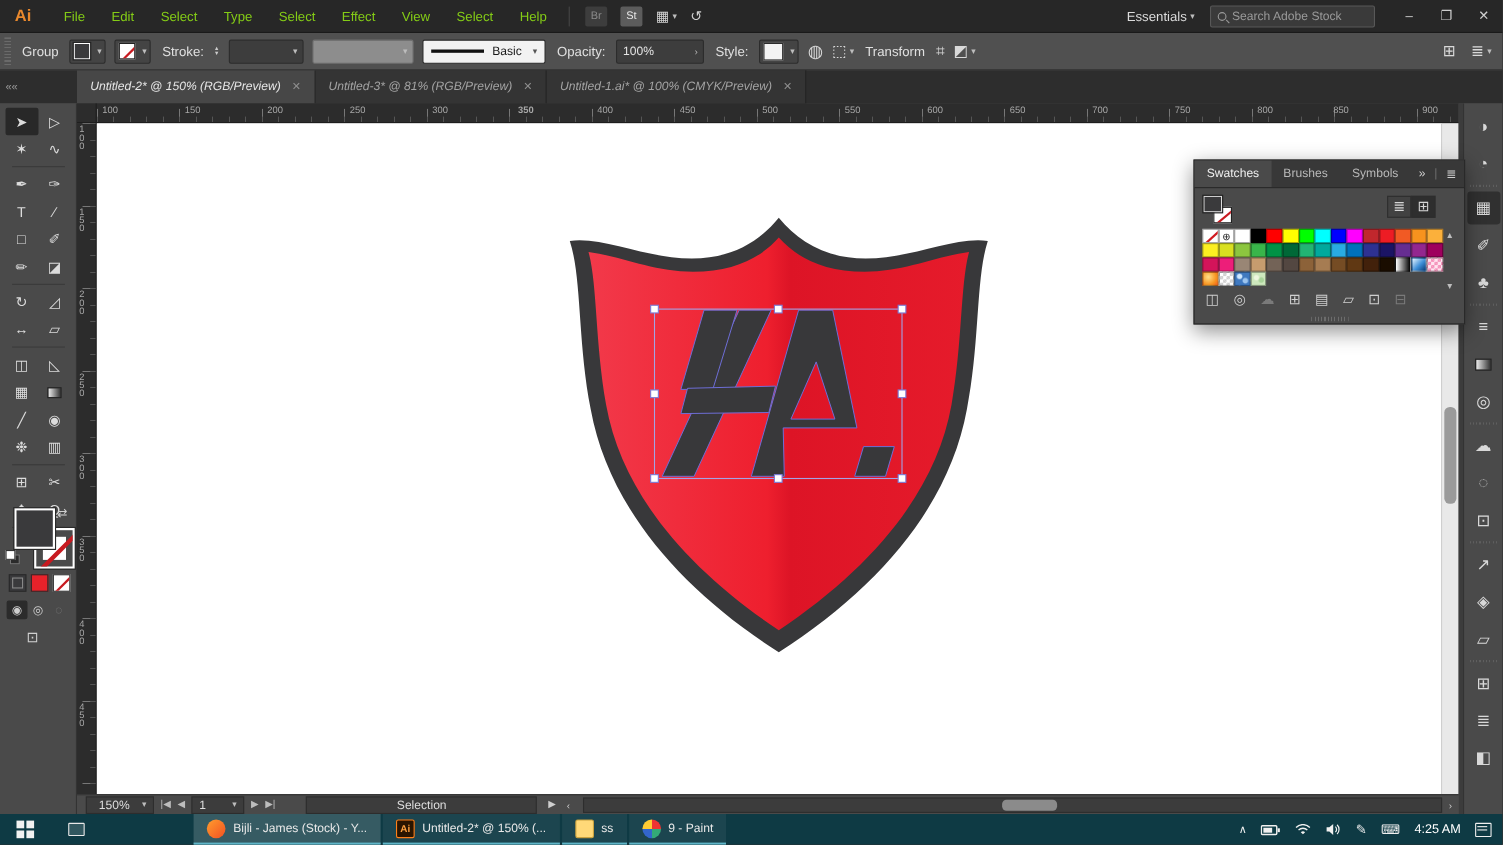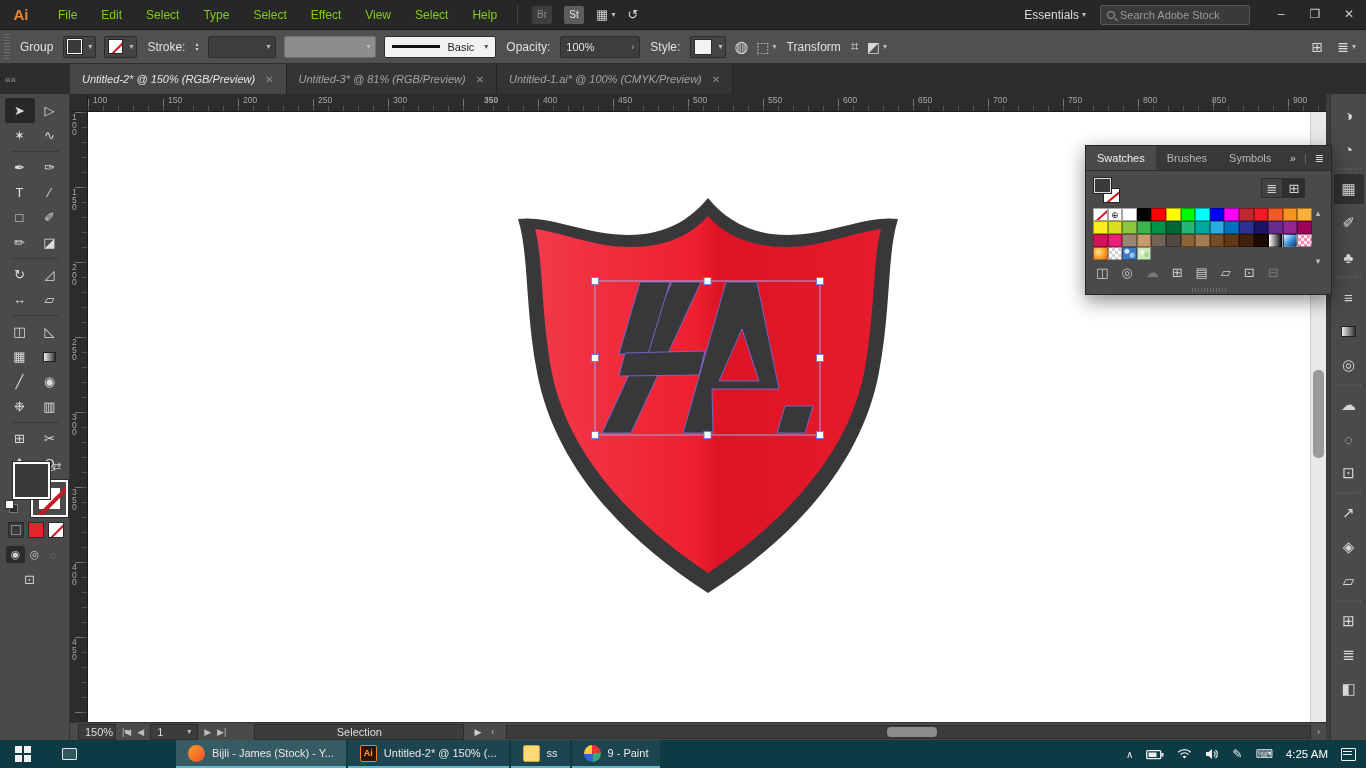--- a/index.html
+++ b/index.html
@@ -124,21 +124,21 @@
   .sw-pat-green{background:radial-gradient(circle at 35% 40%,#eef7df 0 2px,transparent 3px),radial-gradient(circle at 72% 60%,#a9d49a 0 2px,transparent 3px),#cde8bd;}
   .swscroll{position:absolute;right:6px;top:62px;width:14px;height:58px;color:#bdbdbd;font-size:9px;display:flex;flex-direction:column;justify-content:space-between;align-items:center;}
   .panel-foot{position:absolute;left:0;bottom:10px;width:100%;height:24px;display:flex;align-items:center;gap:13px;padding:0 10px;}
   .pficon{color:#cfcfcf;font-size:13px;}
   .pficon.disabled{color:#7a7a7a;}
   .panel-grip{position:absolute;bottom:2px;left:50%;transform:translateX(-50%);width:34px;height:4px;background:repeating-linear-gradient(to right,#6c6c6c 0 1px,transparent 1px 3px);}
 
   
   .statusbar{position:absolute;left:70px;top:722px;width:1256px;height:18px;background:#4a4a4a;border-top:1px solid #333;display:flex;align-items:center;font-size:11px;color:#ddd;}
   .sb-field{background:#3c3c3c;border:1px solid #2d2d2d;height:16px;display:flex;align-items:center;padding:0 6px;gap:8px;}
-  .sb-zoom{width:38px;margin-left:8px;justify-content:flex-start;}
+  .sb-zoom{width:62px;margin-left:8px;justify-content:flex-end;}
   .sb-nav{display:flex;align-items:center;gap:6px;color:#bdbdbd;font-size:9px;margin-left:6px;}
   .sb-art{width:48px;justify-content:space-between;}
   .sb-status{width:210px;justify-content:center;margin-left:28px;}
   .sb-arrow{color:#cfcfcf;font-size:9px;margin-left:10px;}
   .hscroll{position:relative;flex:1;height:14px;background:#3c3c3c;border:1px solid #2d2d2d;margin:0 6px 0 12px;}
   .hscroll .thumb{position:absolute;top:1px;height:10px;width:50px;left:380px;background:#8b8b8b;border-radius:4px;}
 
   
   .artwork{position:absolute;left:516px;top:196px;}
 
@@ -326,21 +326,21 @@
     </div>
   </div>
 
   <div class="rcorner"></div>
   <div class="ruler-h" id="rulerh">
       <span style="left: 5px;">100</span>
       <span style="left: 80px;">150</span>
       <span style="left: 155px;">200</span>
       <span style="left: 230px;">250</span>
       <span style="left: 305px;">300</span>
-      <span style="left: 396px; font-weight: bold;">350</span>
+      <span style="left: 383px; font-weight: bold;">350</span>
       <span style="left: 455px;">400</span>
       <span style="left: 530px;">450</span>
       <span style="left: 605px;">500</span>
       <span style="left: 680px;">550</span>
       <span style="left: 755px;">600</span>
       <span style="left: 830px;">650</span>
       <span style="left: 905px;">700</span>
       <span style="left: 980px;">750</span>
       <span style="left: 1055px;">800</span>
       <span style="left: 1124px;">850</span>

